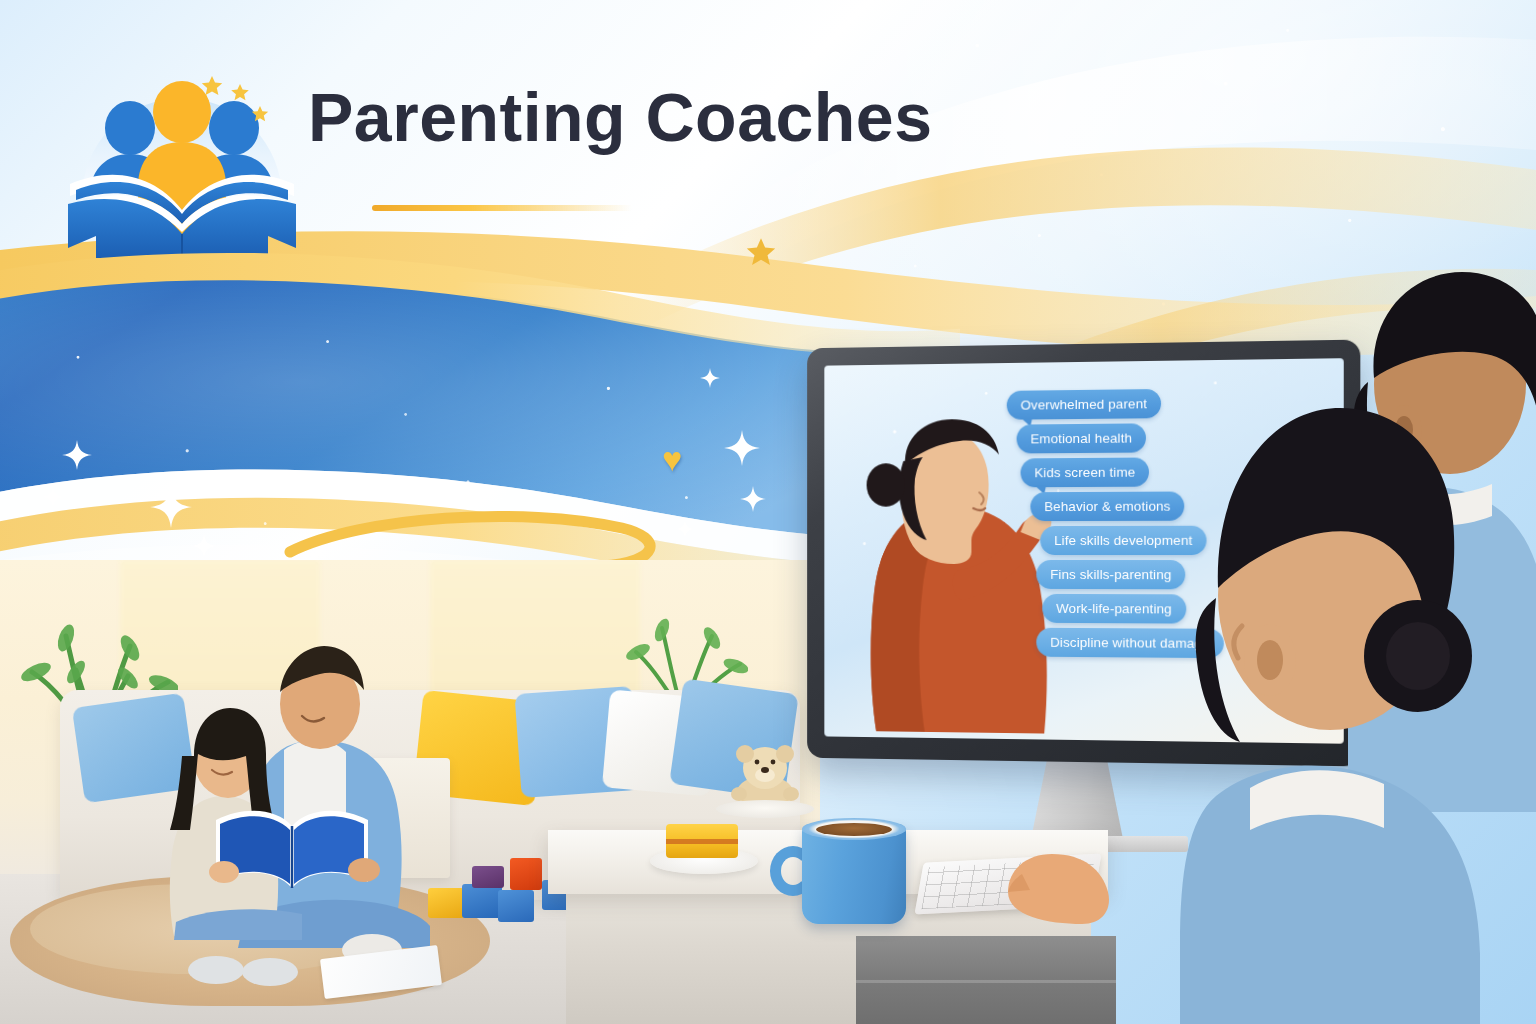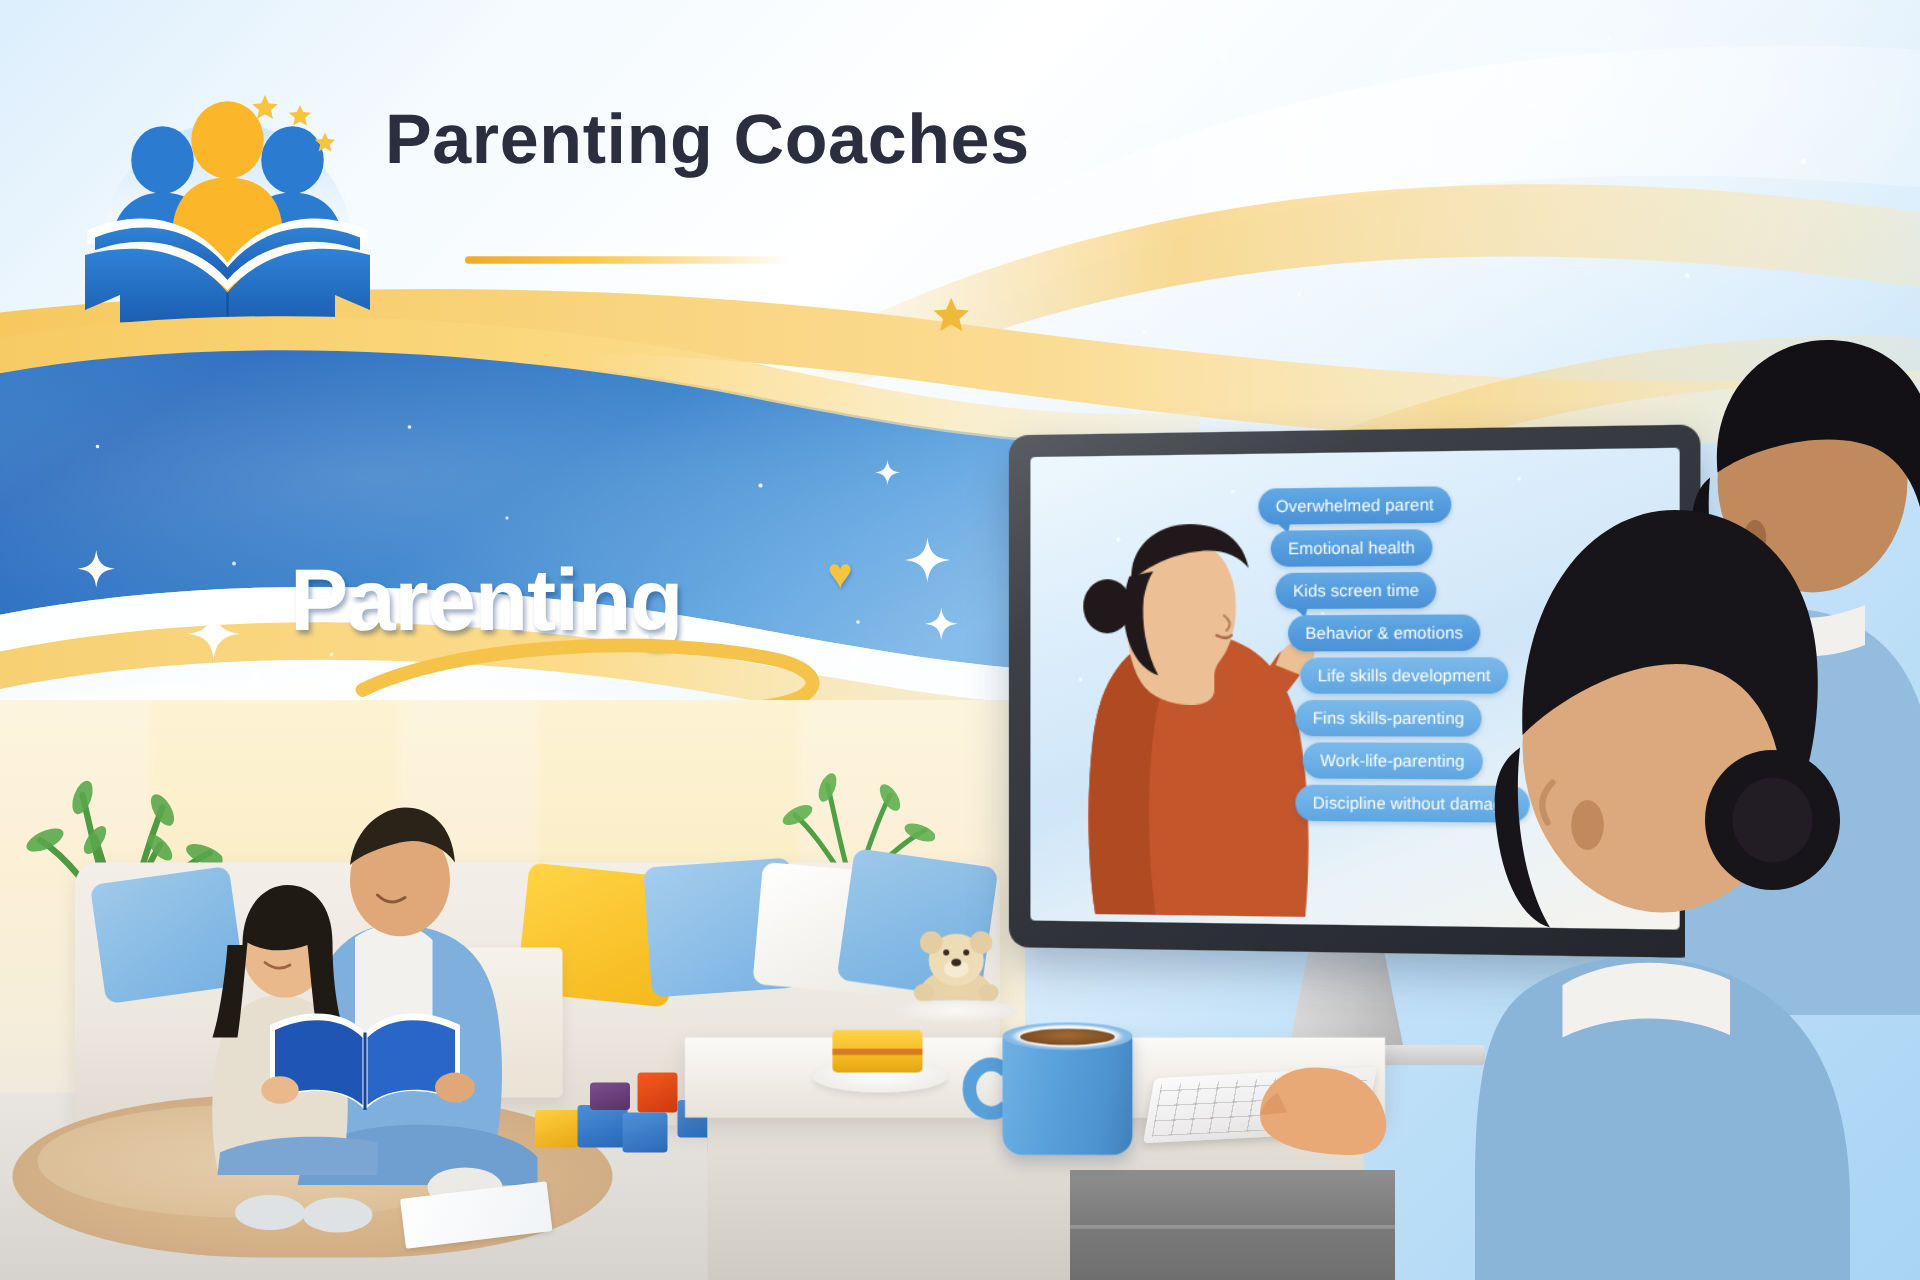--- a/index.html
+++ b/index.html
@@ -30,21 +30,21 @@
       radial-gradient(circle at 36% 62%, rgba(255,255,255,.8) 0 1.1px, transparent 1.9px);
     pointer-events:none;
   }
   .swoosh { position:absolute; pointer-events:none; }
 
   
   .header { position:absolute; left:0; top:0; width:1120px; height:260px; }
   .logo { position:absolute; left:62px; top:62px; width:240px; height:200px; }
   .brand-title {
     position:absolute; left:308px; top:78px;
-    font-size:56px; font-weight:bold; letter-spacing:.5px;
+    font-size:68px; font-weight:bold; letter-spacing:.5px;
     color:#2b2e3e; white-space:nowrap;
     text-shadow:0 1px 0 rgba(255,255,255,.4);
   }
   .brand-underline {
     position:absolute; left:372px; top:205px; width:260px; height:6px;
     background:linear-gradient(90deg,#f0a92a 0%,#fbc646 38%,rgba(251,198,70,0) 100%);
     border-radius:4px; filter:blur(.3px);
   }
 
   
@@ -374,21 +374,20 @@
     <path d="M12 0 C13 8 16 11 24 12 C16 13 13 16 12 24 C11 16 8 13 0 12 C8 11 11 8 12 0 Z" fill="#ffffff"></path>
     </svg>
   <svg class="spark" style="left:700px;top:368px;width:20px;height:20px" viewBox="0 0 24 24">
     <path d="M12 0 C13 8 16 11 24 12 C16 13 13 16 12 24 C11 16 8 13 0 12 C8 11 11 8 12 0 Z" fill="#ffffff"></path>
     </svg>
   <svg class="spark" style="left:676px;top:520px;width:18px;height:18px" viewBox="0 0 24 24">
     <path d="M12 0 C13 8 16 11 24 12 C16 13 13 16 12 24 C11 16 8 13 0 12 C8 11 11 8 12 0 Z" fill="#ffffff"></path>
     </svg>
 
   <div class="hero-text">
-    <div class="hero-line2">Parenting</div>
   </div>
 
   <svg class="spark" style="left:272px;top:500px;width:400px;height:80px" viewBox="0 0 400 80">
     <path d="M18,52 C90,16 250,6 350,28 C392,38 388,62 330,66" fill="none" stroke="#f5c34a" stroke-width="11" stroke-linecap="round"></path>
   </svg>
 
   <div class="hero-heart">♥</div>
 
   <div class="room">
     <div class="room-wall"></div>

